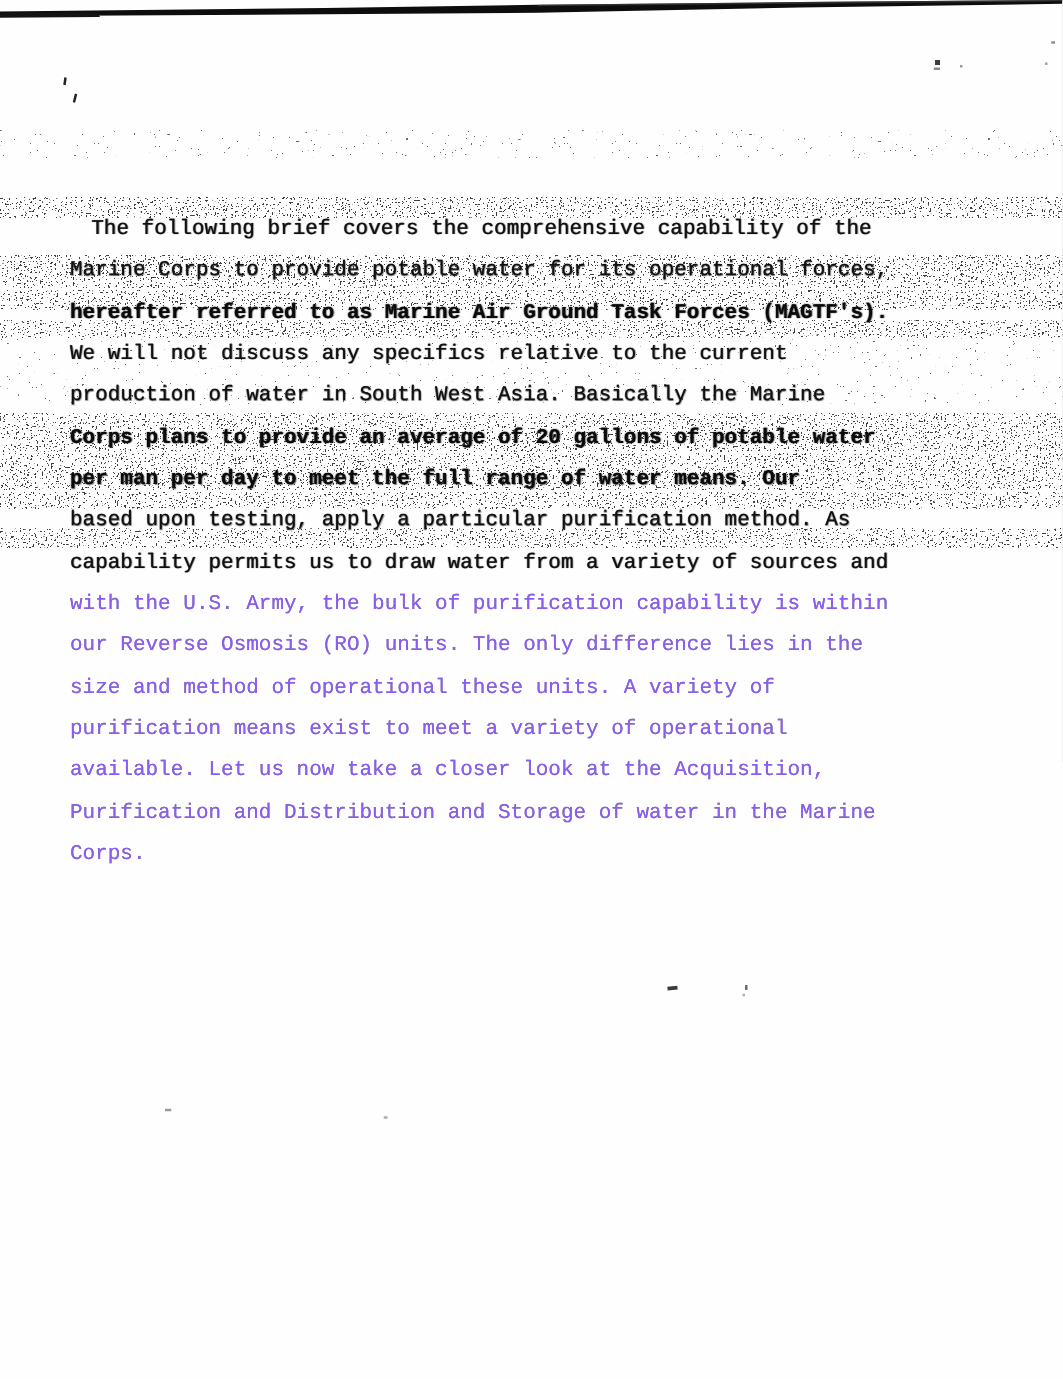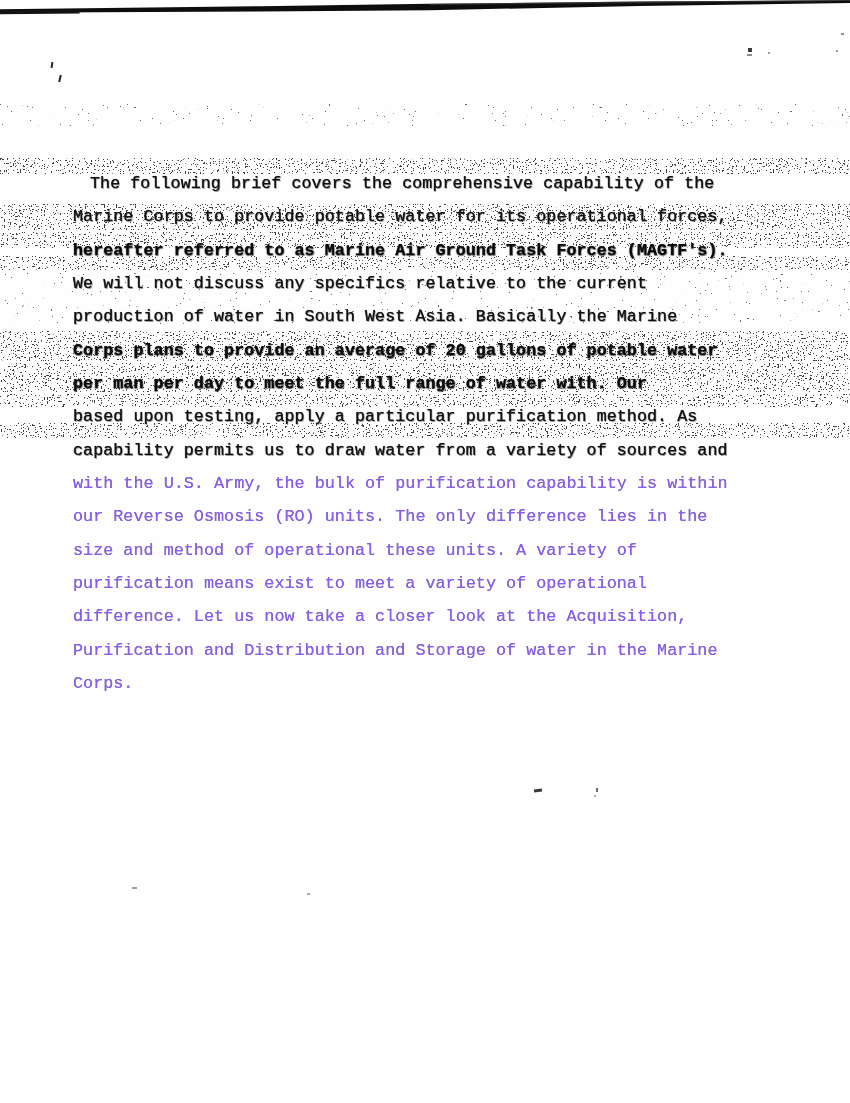--- a/index.html
+++ b/index.html
@@ -12,21 +12,21 @@
     font-family: "Liberation Mono", "DejaVu Sans Mono", monospace;
   }
   .overlay-svg {
     position: absolute;
     left: 0; top: 0;
     width: 850px; height: 1103px;
     pointer-events: none;
   }
   .typewritten {
     position: absolute;
-    left: 73px;
+    left: 56px;
     top: 167px;
     width: 710px;
     font-size: 16.8px;
     line-height: 33.35px;
     color: #161616;
     letter-spacing: 0px;
   }
   .tl { height: 33.35px; white-space: pre; }
   .tl.indent { padding-left: 17px; }
   .tl.rough {
@@ -127,25 +127,25 @@
   <div class="stray s9"></div>
   <div class="stray s10"></div>
 
   <div class="typewritten">
     <div class="tl indent rough">The following brief covers the comprehensive capability of the</div>
     <div class="tl rough">Marine Corps to provide potable water for its operational forces,</div>
     <div class="tl heavy">hereafter referred to as Marine Air Ground Task Forces (MAGTF's).</div>
     <div class="tl rough">We will not discuss any specifics relative to the current</div>
     <div class="tl rough">production of water in South West Asia. Basically the Marine</div>
     <div class="tl heavy">Corps plans to provide an average of 20 gallons of potable water</div>
-    <div class="tl heavy">per man per day to meet the full range of water with. Our</div>
+    <div class="tl heavy">per man per day to meet the full range of water means. Our</div>
     <div class="tl rough">based upon testing, apply a particular purification method. As</div>
     <div class="tl rough">capability permits us to draw water from a variety of sources and</div>
     <div class="tl clean">with the U.S. Army, the bulk of purification capability is within</div>
     <div class="tl clean">our Reverse Osmosis (RO) units. The only difference lies in the</div>
     <div class="tl clean">size and method of operational these units. A variety of</div>
     <div class="tl clean">purification means exist to meet a variety of operational</div>
-    <div class="tl clean">difference. Let us now take a closer look at the Acquisition,</div>
+    <div class="tl clean">available. Let us now take a closer look at the Acquisition,</div>
     <div class="tl clean">Purification and Distribution and Storage of water in the Marine</div>
     <div class="tl clean">Corps.</div>
   </div>
 
 </div>
 
 </body></html>

